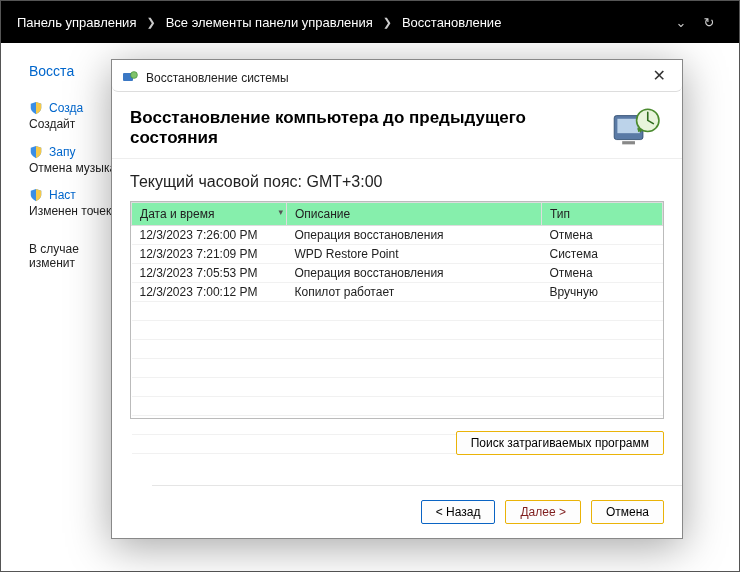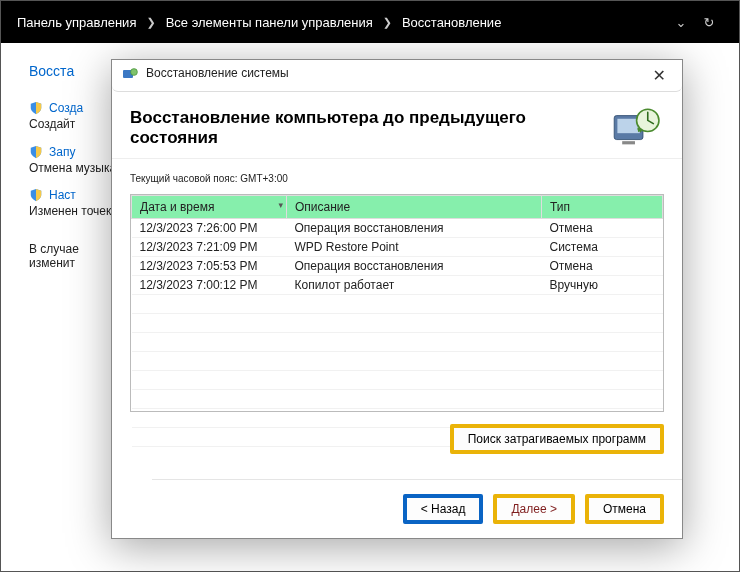--- a/index.html
+++ b/index.html
@@ -25,55 +25,55 @@
   .dialog {
     position: absolute;
     left: 110px; top: 58px;
     width: 572px; height: 480px;
     background: #fff;
     border: 1px solid #888;
     box-shadow: 0 8px 40px rgba(0,0,0,0.35);
     display: flex; flex-direction: column;
   }
   .dlg-title {
-    display: flex; align-items: flex-start; gap: 8px;
+    display: flex; align-items: flex-end; gap: 8px;
     padding: 6px 10px; border-bottom: 1px solid #ddd;
     font-size: 12px; color: #222; border-radius: 6px;
   }
   .dlg-title .ti { display:inline-flex; }
   .dlg-close { margin-left: auto; font-size: 16px; color: #333; padding: 0 6px; cursor: pointer; font-family: Arial, sans-serif; }
 
   .dlg-header {
     display:flex; align-items:center; justify-content:space-between;
     padding: 14px 20px 8px 18px;
     border-bottom: 1px solid #eee;
   }
   .dlg-header h2 { font-size: 17px; font-weight: 600; margin: 0; color:#000; }
   .sys-icon { width:52px; height:44px; }
 
   .dlg-body { padding: 10px 18px 0 18px; flex:1; display:flex; flex-direction:column; }
-  .tz-line { font-size: 10px; color:#222; margin: 4px 0 10px 0; }
+  .tz-line { font-size: 16px; color:#222; margin: 4px 0 10px 0; }
 
   .tbl-wrap { border:1px solid #bbb; height: 218px; background:#fff; }
   table.rp { width:100%; border-collapse: collapse; font-size:12px; }
   table.rp th {
     text-align:left; background:#86efac; border:1px solid #ddd; padding:4px 8px;
     font-weight:400; color:#222; position:relative;
   }
   .sort-ind { position:absolute; right:3px; top:4px; font-size:9px; color:#555; }
   table.rp td { padding:2px 8px; border-bottom:1px solid #f1f1f1; color:#222; height:17px; }
   table.rp tr.empty td { color:transparent; }
   .col-dt { width: 155px; }
   .col-desc { width: 255px; }
   .col-type { width: auto; }
 
   .scan-row { display:flex; justify-content:flex-end; margin-top:12px; }
   .btn {
     font-size:12px; padding:4px 14px; background:#fdfdfd;
-    border:4px solid #eab308; border-radius:2px; cursor:pointer;
+    border:1px solid #eab308; border-radius:2px; cursor:pointer;
     min-width:70px; text-align:center;
   }
   .btn.disabled { color:#7f1d1d; cursor:default; }
   .btn.primary { border-color:#0a64c4; }
   .dlg-footer {
     border-top:1px solid #e5e5e5; padding:14px 18px;
     display:flex; justify-content:flex-end; gap:10px;margin-left:40px;
   }
 </style>
 </head>

